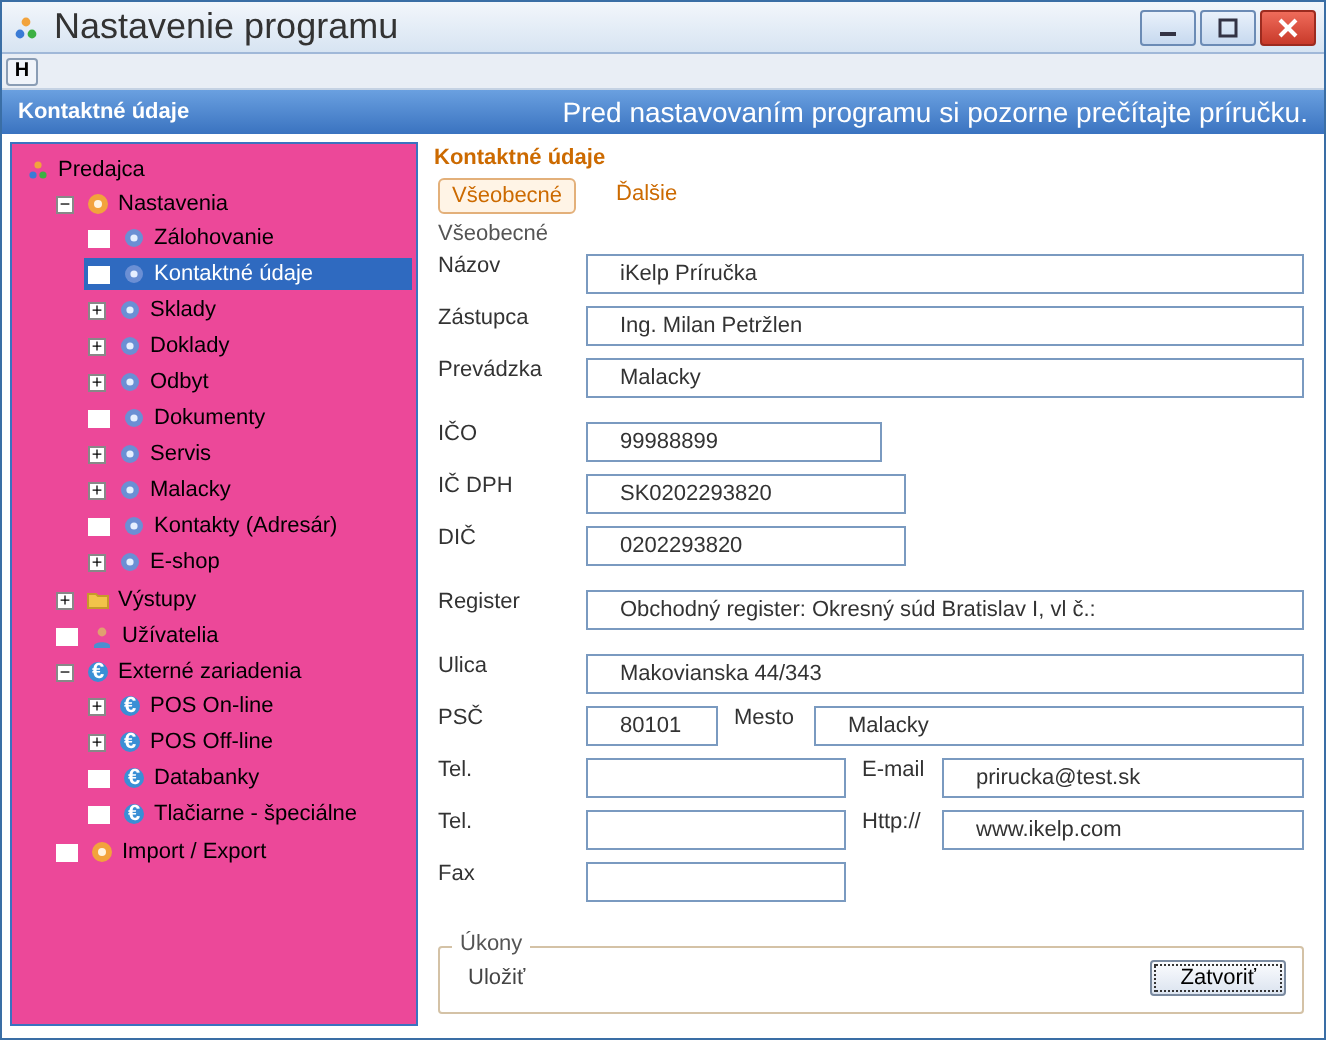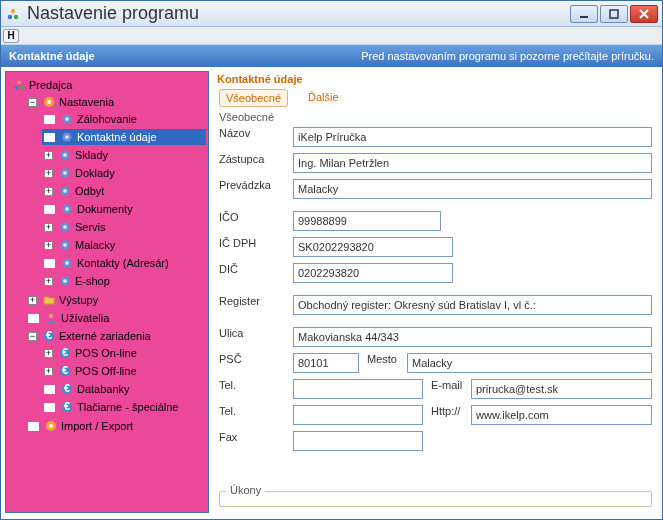--- a/index.html
+++ b/index.html
@@ -8,42 +8,42 @@
   .titlebar { height: 26px; background: linear-gradient(#f2f6fb,#d7e4f2); display:flex; align-items:center; padding:0 4px; border-bottom:1px solid #a0b8d8; }
   .titlebar .title-icon { width:16px; height:16px; margin-right:6px; display:flex; align-items:center; justify-content:center;}
   .titlebar .title-text { flex:1; color:#333; font-size:18px; }
   .win-btns { display:flex; gap:2px; }
   .win-btn { width:28px; height:18px; border:1px solid #6b8bb5; background:linear-gradient(#e9f1fb,#c7d9ef); border-radius:2px; display:flex; align-items:center; justify-content:center; cursor:pointer; }
   .win-btn.close { background:linear-gradient(#ef6b5a,#c83a2a); border-color:#9c2b1f; color:#fff; }
   .win-btn svg { display:block; }
   .h-bar { height:18px; background:#e9eef5; border-bottom:1px solid #c5d2e3; display:flex; align-items:center; padding-left:2px;}
   .h-btn { width:16px; height:14px; border:1px solid #8a9db5; background:#f0f4fa; font-weight:bold; font-size:10px; display:flex; align-items:center; justify-content:center; cursor:pointer; border-radius:2px;}
   .blue-header { height:22px; background:linear-gradient(#6aa0e0,#3a73c0); color:#fff; display:flex; align-items:center; padding:0 8px; font-weight:bold; font-size:12px;}
-  .blue-header .subtitle { margin-left:auto; font-weight:normal; font-size:11px; }
+  .blue-header .subtitle { margin-left:auto; font-weight:normal; font-size:14px; }
   .body { display:flex; height: calc(520px - 26px - 18px - 22px - 4px); }
   .tree-panel { width:204px; border:1px solid #3a73c0; margin:4px 2px 4px 4px; padding:4px 2px; overflow:auto; background:#ec4899;}
   .tree ul { list-style:none; margin:0; padding-left:16px; }
   .tree > ul { padding-left:2px; }
   .tree li { position:relative; padding:1px 0; white-space:nowrap; }
   .tree .row { display:flex; align-items:center; gap:3px; cursor:pointer; padding:1px 2px; }
   .tree .row.selected { background:#2f6ac0; color:#fff; }
   .toggle { width:9px; height:9px; border:1px solid #888; background:#fff; display:inline-flex; align-items:center; justify-content:center; font-size:9px; line-height:1; margin-right:2px; cursor:pointer; }
   .toggle.empty { border:none; width:11px; }
   .icon { width:14px; height:14px; display:inline-flex; align-items:center; justify-content:center; flex:0 0 14px;}
   .right-panel { flex:1; margin:4px 4px 4px 2px; display:flex; flex-direction:column; }
   .section-title { color:#cc6a00; font-weight:bold; padding:2px 4px 4px 4px; }
   .tabs { display:flex; gap:14px; padding:0 6px; }
   .tab { color:#cc6a00; padding:2px 6px; cursor:pointer; }
   .tab.active { border:1px solid #e3b07a; background:#fff4e6; border-radius:3px; }
   .fieldset-label { color:#555; padding:4px 6px 0 6px; }
   .form { padding:4px 6px; }
   .form-row { display:flex; align-items:flex-start; margin-bottom:4px; min-height:22px; }
   .form-row .lbl { width:74px; flex:0 0 74px; color:#333; }
   .form-row .lbl.mid { width:48px; flex:0 0 48px; padding-left:8px; }
-  .form-row input[type=text] { height:20px; border:1px solid #7a9ac0; padding:1px 4px; background:#fff; color:#333; }
+  .form-row input[type=text] { height:20px; border:1px solid #7a9ac0; padding:1px 16px; background:#fff; color:#333; }
   .form-row input.wide { flex:1; }
   .gap-row { height:6px; }
   .actions-box { border:1px solid #d4c2a6; margin:0 6px 6px 6px; padding:6px 8px 8px 8px; position:relative; border-radius:2px; }
   .actions-box .legend { position:absolute; top:-8px; left:6px; background:#fff; padding:0 4px; color:#555; }
   .actions-inner { display:flex; align-items:center; }
   .link-btn { color:#444; cursor:pointer; padding:2px 6px; }
   .btn { border:1px solid #7a8aa0; background:linear-gradient(#fbfcfe,#dbe3ef); padding:2px 14px; cursor:pointer; border-radius:2px; }
   .btn:focus, .btn.focus { outline:1px dotted #333; outline-offset:-3px; }
 </style>
 </head>
@@ -404,16 +404,21 @@
         <div class="form-row">
             <span class="lbl">Fax</span>
             <input type="text" style="width: 130px;" value="">
           </div>
       </div>
 
       <div style="flex:1"></div>
 
       <div class="actions-box">
         <span class="legend">Úkony</span>
+        <div class="actions-inner">
+          <span class="link-btn">Uložiť</span>
+          <span style="flex:1"></span>
+          <button class="btn focus">Zatvoriť</button>
+        </div>
       </div>
     </div>
   </div>
 </div>
 
 </body></html>

